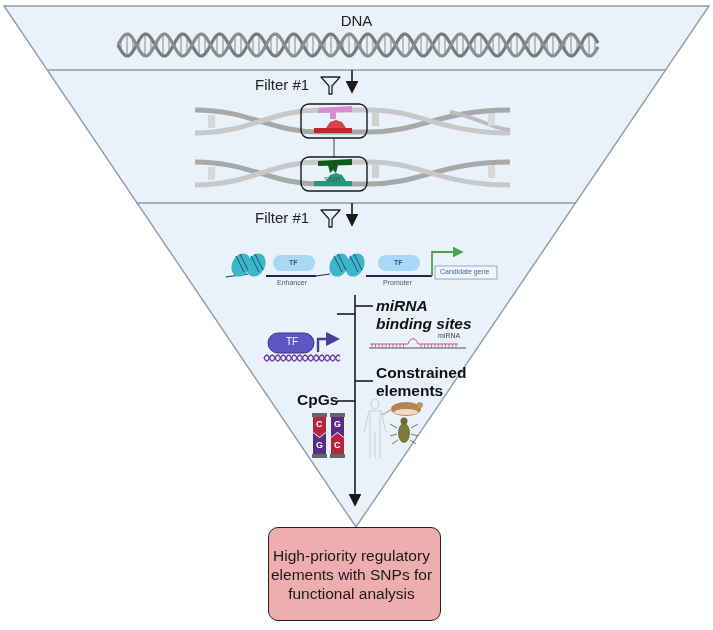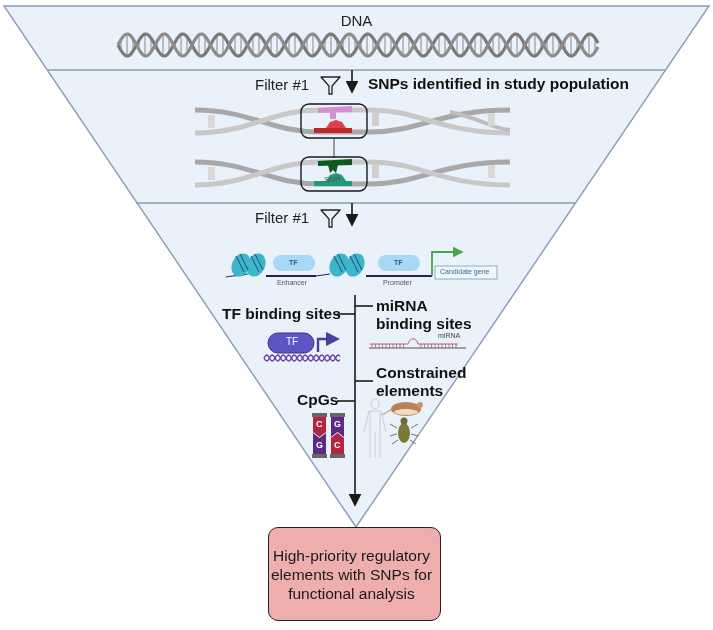--- a/index.html
+++ b/index.html
@@ -256,35 +256,33 @@
     <g>
       <ellipse cx="404" cy="433" rx="6" ry="10" fill="#7b7a3a"></ellipse>
       <circle cx="404" cy="421" r="3.5" fill="#6a6a30"></circle>
       <path d="M397,428 L390,424 M411,428 L418,424 M397,434 L390,436 M411,434 L418,436 M398,440 L392,444 M410,440 L416,444" stroke="#555" stroke-width="0.8"></path>
     </g>
   </svg>
 
   <div class="txt lbl-dna">DNA</div>
 
   <div class="txt filter-lbl" style="left:255px; top:76px;">Filter #1</div>
-  <div class="txt bold-lbl" style="left:368px; top:75px;">SNPs identified in study population</div>
   <div class="txt small" style="left:324px; top:140px; font-size:8px;margin-top:35px;">SNP</div>
 
   <div class="txt filter-lbl" style="left:255px; top:209px;">Filter #1</div>
 
   <div class="txt tf-txt" style="left:289px; top:259px;">TF</div>
   <div class="txt tf-txt" style="left:394px; top:259px;">TF</div>
   <div class="txt small" style="left:277px; top:279px;">Enhancer</div>
   <div class="txt small" style="left:383px; top:279px;">Promoter</div>
   <div class="txt small" style="left:440px; top:268px; color:#3a6a9a;">Candidate gene</div>
 
-  <div class="txt bold-lbl" style="left:222px; top:305px;">TF binding sites</div>
   <div class="txt" style="left:286px; top:336px; font-size:10px; color:#fff;">TF</div>
 
-  <div class="txt bold-lbl" style="left:376px; top:297px; white-space:normal; width:110px; line-height:18px;">miRNA binding sites</div>
+  <div class="txt bold-lbl" style="left:376px; top:297px; white-space:normal; width:110px; line-height:18px;font-style:italic;">miRNA binding sites</div>
   <div class="txt" style="left:438px; top:332px; font-size:7px; color:#444;">miRNA</div>
 
   <div class="txt bold-lbl" style="left:376px; top:364px; white-space:normal; width:100px; line-height:18px;">Constrained elements</div>
 
   <div class="txt bold-lbl" style="left:297px; top:391px;">CpGs</div>
   <div class="txt" style="left:316px; top:419px; font-size:9px; font-weight:bold; color:#fff;">C</div>
   <div class="txt" style="left:334px; top:419px; font-size:9px; font-weight:bold; color:#fff;">G</div>
   <div class="txt" style="left:316px; top:440px; font-size:9px; font-weight:bold; color:#fff;">G</div>
   <div class="txt" style="left:334px; top:440px; font-size:9px; font-weight:bold; color:#fff;">C</div>
 

